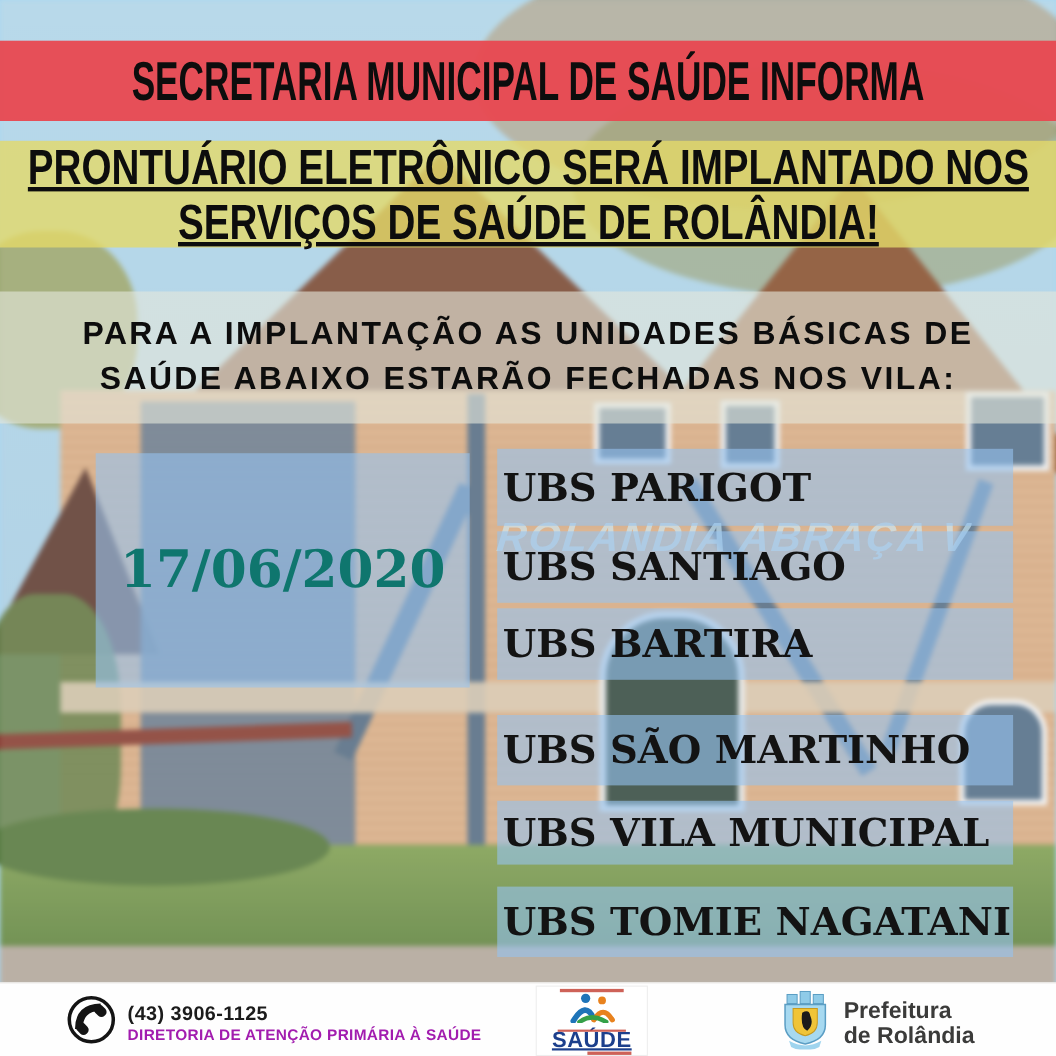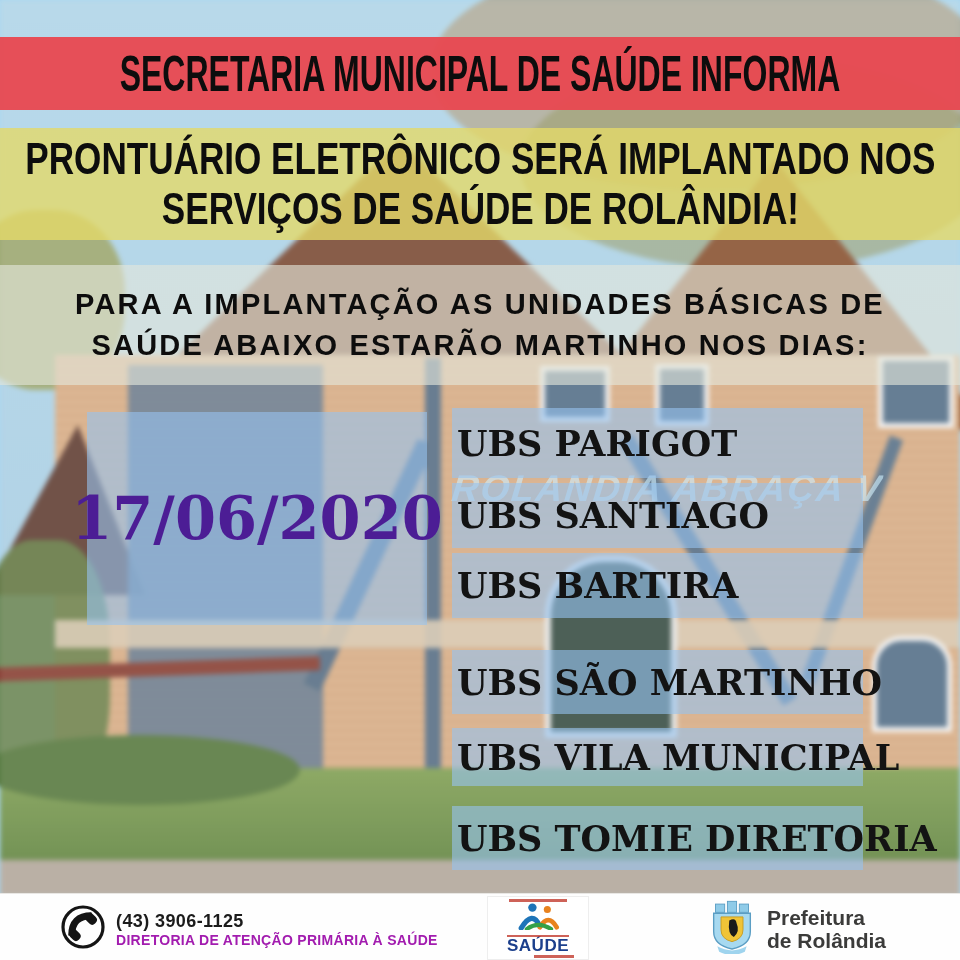--- a/index.html
+++ b/index.html
@@ -38,58 +38,58 @@
   .shed-roof{left:-10px;top:662px;width:330px;height:14px;background:#8A3A30;transform:rotate(-2deg);}
   .grass{left:0;top:768px;width:960px;height:110px;background:linear-gradient(#7BA24E,#55823A);}
   .grass-hump{left:-20px;top:735px;width:320px;height:70px;background:#4F7A3A;border-radius:50%;}
   .road{left:0;top:860px;width:960px;height:36px;background:#B2A99E;}
   .haze{inset:0;background:rgba(240,224,198,.15);}
 
   
   .band{position:absolute;left:0;width:960px;display:flex;flex-direction:column;
         align-items:center;justify-content:center;z-index:3;color:#0D0D0D;}
   .band-red{top:37px;height:73px;background:rgba(232,72,80,.95);}
-  .band-yellow{top:128px;height:112px;background:rgba(227,217,105,.8);}
+  .band-yellow{top:128px;height:97px;background:rgba(227,217,105,.8);text-decoration:underline;}
   .band-gray{top:265px;height:120px;background:rgba(228,230,219,.62);}
   .cond{display:inline-block;white-space:nowrap;font-weight:700;}
   .t-banner{font-size:50px;transform:scaleX(.64);letter-spacing:0;}
   .t-head{font-size:45px;line-height:50px;transform:scaleX(.78);}
   .t-sub{font-size:29px;line-height:41px;font-weight:700;letter-spacing:2.2px;}
 
   
   .bg-sign{position:absolute;left:452px;top:468px;width:430px;z-index:2;
            font-weight:700;font-style:italic;font-size:37px;letter-spacing:2px;
            color:rgba(205,238,252,.62);transform:skewX(-6deg);white-space:nowrap;overflow:hidden;}
 
   
   .obox{position:absolute;background:rgba(150,195,240,.6);z-index:3;}
   .datebox{left:87px;width:340px;display:flex;align-items:center;justify-content:center;}
   .datebox.r1{top:412px;height:213px;}
   .datebox.r2{top:655px;height:213px;}
-  .date-text{font-family:"DejaVu Serif",serif;font-weight:700;font-size:59px;color:#4c1d95;}
-  .unit{left:452px;width:411px;display:flex;align-items:center;padding-left:5px;box-sizing:border-box;}
+  .date-text{font-family:"DejaVu Serif",serif;font-weight:700;font-size:47px;color:#0f766e;}
+  .unit{left:452px;width:469px;display:flex;align-items:center;padding-left:5px;box-sizing:border-box;}
   .u11{top:408px;height:70px;} .u12{top:483px;height:65px;} .u13{top:553px;height:65px;}
   .u21{top:650px;height:64px;} .u22{top:728px;height:58px;} .u23{top:806px;height:64px;}
   .unit-text{font-family:"DejaVu Serif",serif;font-weight:700;font-size:35px;color:#131313;
              white-space:nowrap;}
 
   
   .footer{position:absolute;left:0;top:893px;width:960px;height:67px;background:#FEFEFE;
           border-top:1px solid #E9E7E4;z-index:5;}
   .phone-wrap{position:absolute;left:60px;top:10px;display:flex;align-items:center;gap:10px;}
   .phone-lines{display:flex;flex-direction:column;justify-content:center;}
   .phone-number{font-size:18px;font-weight:700;color:#1B1B1B;letter-spacing:.4px;}
   .phone-dept{font-size:14px;font-weight:700;color:#a21caf;letter-spacing:.3px;}
   .saude-logo{position:absolute;left:487px;top:2px;width:100px;height:62px;background:#fff;
               display:flex;flex-direction:column;align-items:center;border:1px solid #EEE;}
   .redbar{background:#C23B2E;opacity:.8;}
   .rb1{width:58px;height:3px;margin-top:2px;}
   .rb2{width:62px;height:2px;margin-top:1px;}
   .rb3{width:40px;height:3px;margin-top:1px;align-self:flex-end;margin-right:14px;}
-  .saude-word{font-weight:700;font-size:17px;color:#1C3F8C;letter-spacing:.5px;line-height:17px;}
+  .saude-word{font-weight:700;font-size:20px;color:#1C3F8C;letter-spacing:.5px;line-height:17px;text-decoration:underline;}
   .pref{position:absolute;left:710px;top:6px;display:flex;align-items:center;gap:13px;justify-content:flex-end;}
   .pref-text{font-weight:700;font-size:21px;line-height:23px;color:#3B3B3A;}
 </style>
 </head>
 <body>
 
 <div class="canvas">
 
   <div class="bg">
     <div class="sky"></div>
@@ -125,21 +125,21 @@
     <span class="cond t-banner">SECRETARIA MUNICIPAL DE SAÚDE INFORMA</span>
   </div>
 
   <div class="band band-yellow">
     <span class="cond t-head">PRONTUÁRIO ELETRÔNICO SERÁ IMPLANTADO NOS</span>
     <span class="cond t-head">SERVIÇOS DE SAÚDE DE ROLÂNDIA!</span>
   </div>
 
   <div class="band band-gray">
     <span class="cond t-sub">PARA A IMPLANTAÇÃO AS UNIDADES BÁSICAS DE</span>
-    <span class="cond t-sub">SAÚDE ABAIXO ESTARÃO MARTINHO NOS DIAS:</span>
+    <span class="cond t-sub">SAÚDE ABAIXO ESTARÃO FECHADAS NOS VILA:</span>
   </div>
 
   <div class="obox datebox r1">
     <span class="date-text">17/06/2020</span>
   </div>
   <div class="obox unit u11">
     <span class="unit-text">UBS PARIGOT</span>
   </div>
   <div class="obox unit u12">
     <span class="unit-text">UBS SANTIAGO</span>
@@ -148,21 +148,21 @@
     <span class="unit-text">UBS BARTIRA</span>
   </div>
 
   <div class="obox unit u21">
     <span class="unit-text">UBS SÃO MARTINHO</span>
   </div>
   <div class="obox unit u22">
     <span class="unit-text">UBS VILA MUNICIPAL</span>
   </div>
   <div class="obox unit u23">
-    <span class="unit-text">UBS TOMIE DIRETORIA</span>
+    <span class="unit-text">UBS TOMIE NAGATANI</span>
   </div>
 
   <div class="footer">
 
     <div class="phone-wrap">
       <span>
         <svg width="46" height="46" viewBox="0 0 46 46">
           <circle cx="23" cy="23" r="20" fill="none" stroke="#141414" stroke-width="3.2"></circle>
           <g transform="rotate(-45 23 23)">
             <rect x="7" y="17" width="9" height="12" rx="4" fill="#141414"></rect>

